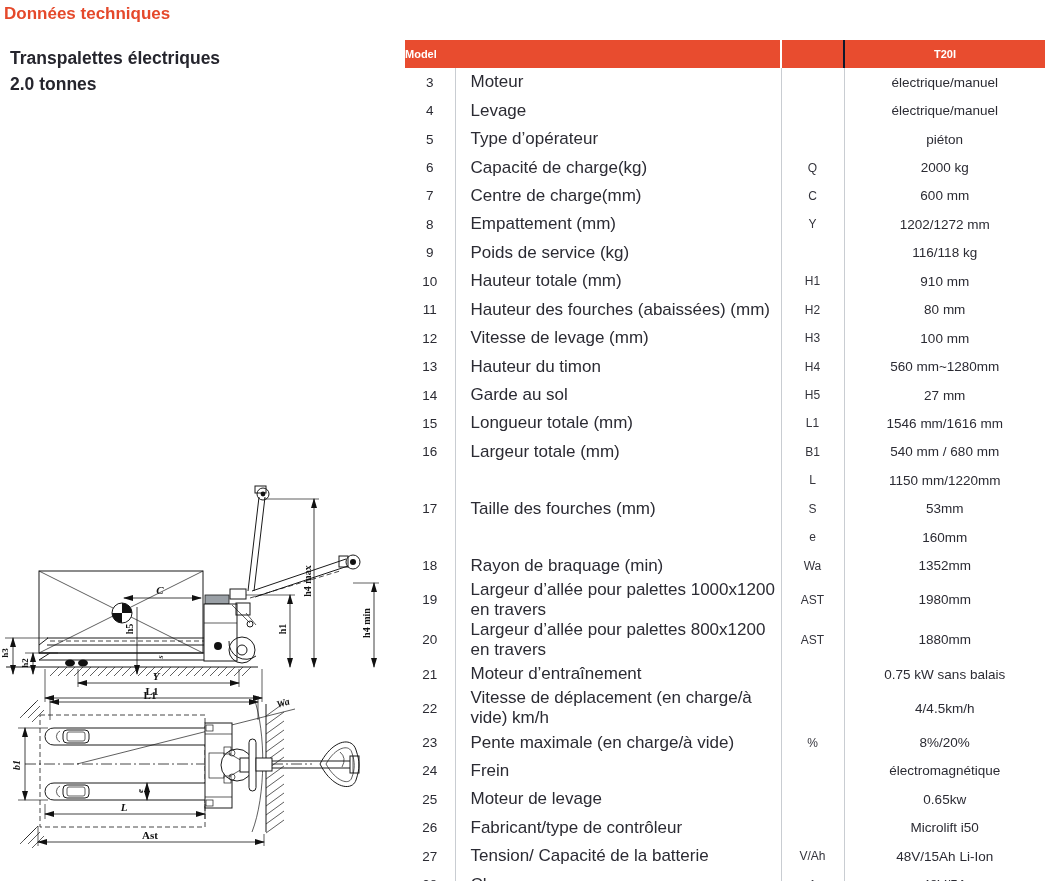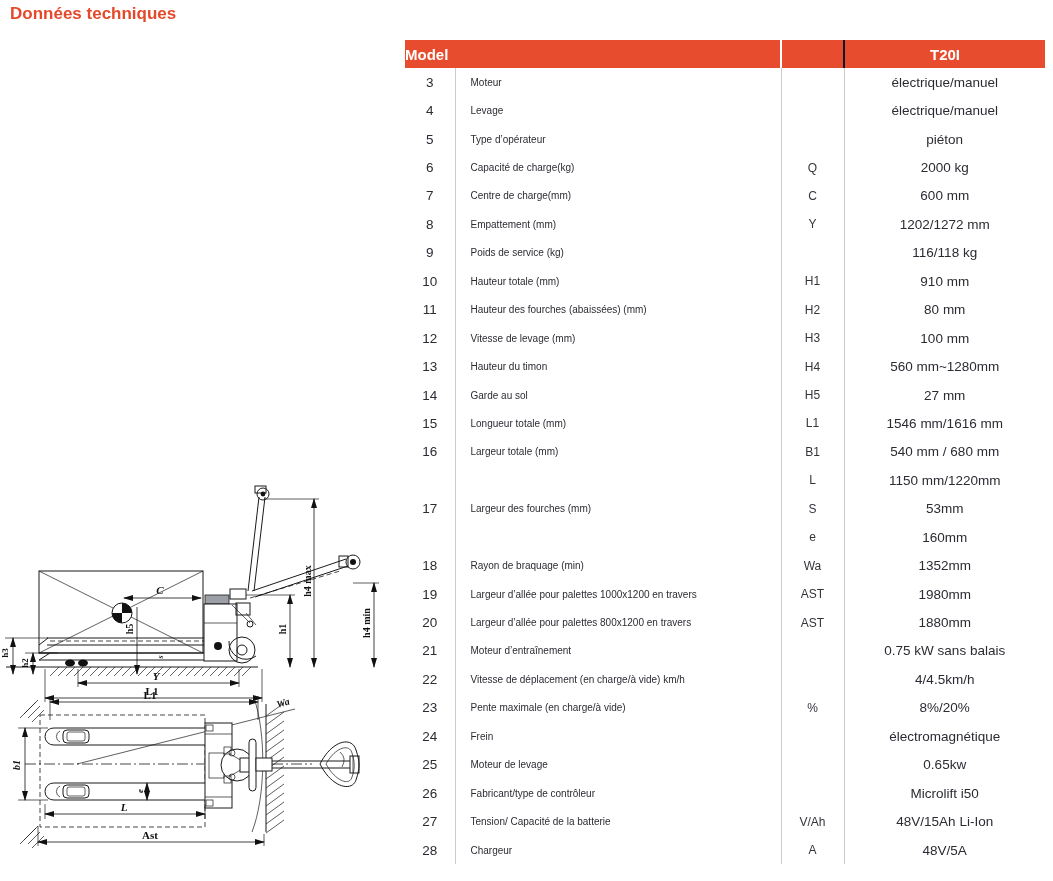--- a/index.html
+++ b/index.html
@@ -1,58 +1,62 @@
 <!DOCTYPE html>
 <html><head>
 <meta charset="utf-8">
 <style>
   html,body{margin:0;padding:0;background:#fff;}
   .page{position:relative;width:1053px;height:881px;background:#ffffff;
         font-family:"Liberation Sans",sans-serif;overflow:hidden;}
 
-  .doc-title{position:absolute;left:10px;top:4px;font-size:17px;font-weight:bold;color:#E5492B;}
+  .doc-title{position:absolute;left:4px;top:4px;font-size:17px;font-weight:bold;color:#E5492B;}
   .subtitle{position:absolute;left:10px;top:45px;font-size:17.5px;font-weight:bold;
             color:#25252d;line-height:26px;}
 
   table.spec{position:absolute;left:405px;top:40px;width:640px;border-collapse:collapse;
              table-layout:fixed;}
   table.spec col.w-num{width:50px;}
   table.spec col.w-label{width:326px;}
   table.spec col.w-sym{width:63px;}
   table.spec col.w-val{width:201px;}
 
-  table.spec thead th{background:#E84C2F;color:#fff;height:28px;font-size:15px;
+  table.spec thead th{background:#E84C2F;color:#fff;height:28px;font-size:11px;
                       font-weight:bold;padding:0;}
   th.h-model{text-align:left;padding-left:50px;}
   th.h-sym{border-left:2px solid #fff;}
   th.h-val{border-left:2px solid #0f172a;font-size:14px;}
 
   table.spec tbody td{height:28.45px;padding:0;font-size:13.5px;color:#2b2b33;
                       text-align:center;vertical-align:middle;background:#fff;}
-  table.spec tbody td.c-label{text-align:left;padding-left:15px;font-size:10px;margin-left:28px;}
+  table.spec tbody td.c-label{text-align:left;padding-left:15px;font-size:17px;margin-left:28px;}
   table.spec tbody td.c-sym{font-size:12px;color:#34343c;}
   table.spec tbody td.bl{border-left:1px solid #C9CDD2;}
   tr.shade td{background:#E8EAEC;}
 
   .diagram{position:absolute;left:0;}
   .diagram text{font-family:"Liberation Serif",serif;font-weight:bold;fill:#111;}
   .ln{stroke:#1a1a1a;stroke-width:1;fill:none;}
   .thin{stroke:#1a1a1a;stroke-width:0.7;fill:none;}
   .dim{stroke:#111;stroke-width:0.8;fill:none;}
   .dash{stroke:#1a1a1a;stroke-width:0.8;fill:none;stroke-dasharray:5 3;}
   .cdash{stroke:#1a1a1a;stroke-width:0.8;fill:none;stroke-dasharray:11 3 2 3;}
   .fillw{fill:#fff;stroke:#1a1a1a;stroke-width:1;}
   .fillb{fill:#111;stroke:none;}
 </style>
 </head>
 <body>
 
 <div class="page">
 
   <div class="doc-title">Données techniques</div>
+  <div class="subtitle">
+    <div>Transpalettes électriques</div>
+    <div>2.0 tonnes</div>
+  </div>
 
   <svg class="diagram" style="top:483px;" width="400" height="230" viewBox="0 0 400 230">
     <defs>
       <marker id="ar1" markerWidth="10" markerHeight="8" refX="9" refY="3" orient="auto-start-reverse" markerUnits="userSpaceOnUse">
         <path d="M0,0L10,3L0,6Z" fill="#111"></path>
       </marker>
     </defs>
 
     <g>
       <rect class="ln" x="39" y="88" width="164" height="82"></rect>
@@ -342,21 +346,21 @@
           <td class="c-val bl">1546 mm/1616 mm</td>
         </tr>
         <tr class="spec-row">
           <td class="c-num">16</td>
           <td class="c-label bl">Largeur totale (mm)</td>
           <td class="c-sym bl">B1</td>
           <td class="c-val bl">540 mm / 680 mm</td>
         </tr>
         <tr class="spec-row shade">
           <td class="c-num" rowspan="3">17</td>
-          <td class="c-label bl" rowspan="3">Largeur des fourches (mm)</td>
+          <td class="c-label bl" rowspan="3">Taille des fourches (mm)</td>
           <td class="c-sym bl">L</td>
           <td class="c-val bl">1150 mm/1220mm</td>
         </tr>
         <tr class="spec-row shade">
           <td class="c-sym bl">S</td>
           <td class="c-val bl">53mm</td>
         </tr>
         <tr class="spec-row shade">
           <td class="c-sym bl">e</td>
           <td class="c-val bl">160mm</td>

